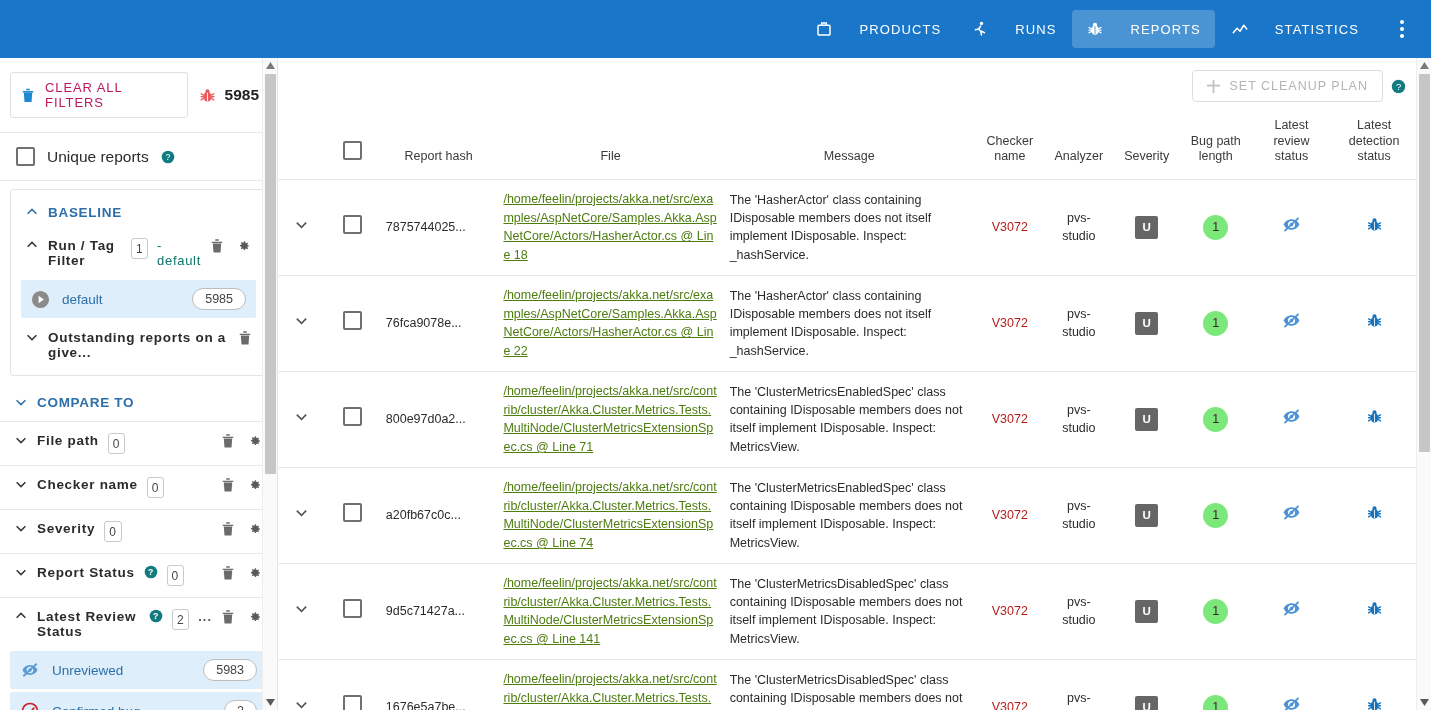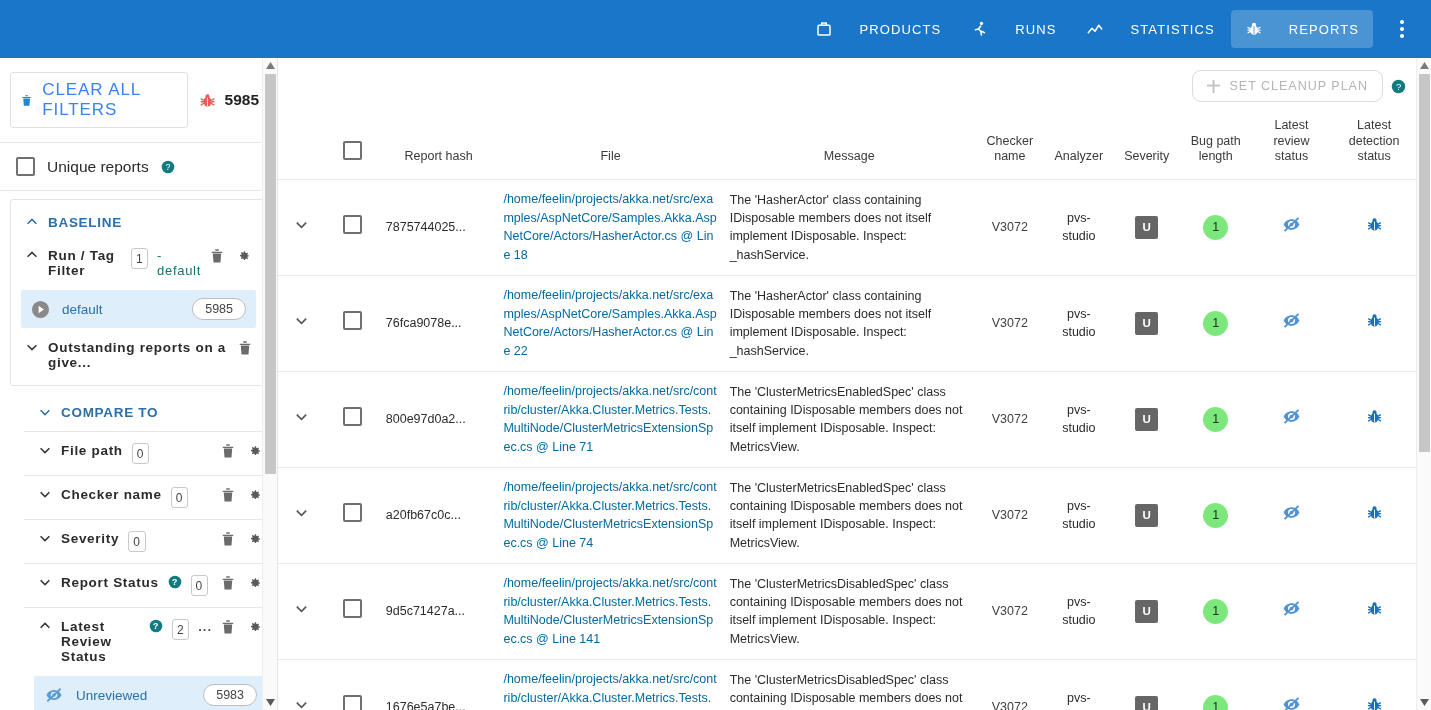--- a/index.html
+++ b/index.html
@@ -47,35 +47,35 @@
     border-right: 1px solid #e4e4e4; overflow: hidden;
   }
   .sb-top {
     display: flex; align-items: center; padding: 14px 14px 14px 10px; gap: 10px;
     border-bottom: 1px solid #e8e8e8;
   }
   .clear-btn {
     display: flex; align-items: center; gap: 10px; border: 1px solid #e0e0e0;
     border-radius: 3px; padding: 7px 10px; cursor: pointer; background: #fff;
   }
-  .clear-btn .lbl { color: #3b82f6; font-size: 17px; letter-spacing: .9px; }
+  .clear-btn .lbl { color: #be185d; font-size: 13px; letter-spacing: .9px; }
   .bugcount { display: flex; align-items: center; gap: 8px; margin-left: auto; margin-right: 4px; }
   .bugcount .num { font-size: 15.5px; font-weight: bold; color: #222; }
 
   .sb-unique {
     display: flex; align-items: center; gap: 12px; padding: 14px 16px;
     border-bottom: 1px solid #e8e8e8;
   }
   .cbx {
     width: 19px; height: 19px; border: 2px solid #707070; border-radius: 2px;
     background: #fff; flex: 0 0 19px; cursor: pointer;
   }
   .sb-unique .lbl { font-size: 15.5px; color: #2b2b2b; }
 
-  .sb-group { border-bottom: 1px solid #e8e8e8; padding: 6px 0; margin-left: 24px; }
+  .sb-group { border-bottom: 1px solid #e8e8e8; padding: 6px 0; }
   .sb-group.boxed { margin: 8px 10px; border: 1px solid #e4e4e4; border-radius: 3px; padding: 6px 0; }
   .grp-head {
     display: flex; align-items: flex-start; gap: 9px; padding: 9px 14px;
     cursor: pointer; font-size: 13.5px; letter-spacing: .7px;
   }
   .grp-head.section { color: #2d6fa8; font-weight: bold; }
   .grp-head.sub { color: #2b2b2b; font-weight: bold; font-size: 13.5px; }
   .chev { width: 14px; height: 14px; flex: 0 0 14px; }
   .cnt-box {
     border: 1px solid #c9c9c9; border-radius: 3px; min-width: 17px;
@@ -104,38 +104,38 @@
   .sbar .arw { height: 15px; display: flex; align-items: center; justify-content: center; }
   .sbar .thumb { position: absolute; left: 2px; width: 11px; background: #c6c6c6; border-radius: 1px; }
   .sbar .arw.bot { position: absolute; bottom: 0; left: 0; right: 0; }
 
   
   .main { flex: 1; position: relative; overflow: hidden; background: #fff; }
   .main-inner { position: absolute; inset: 0 15px 0 0; overflow: hidden; }
   .toolbar { display: flex; justify-content: flex-end; align-items: center; gap: 8px; padding: 12px 10px 8px 0; }
   .cleanup-btn {
     display: flex; align-items: center; gap: 9px; border: 1px solid #dcdcdc;
-    border-radius: 9px; padding: 8px 14px; background: #fff; color: #b4b4b4;
+    border-radius: 4px; padding: 8px 14px; background: #fff; color: #b4b4b4;
     font-size: 12.5px; letter-spacing: 1px; cursor: default;
   }
 
   table { width: 100%; border-collapse: collapse; table-layout: fixed; }
   thead th {
     font-weight: normal; font-size: 12.5px; color: #3a3a3a; text-align: center;
     padding: 8px 6px 14px; vertical-align: bottom; line-height: 1.25;
   }
   thead th.c { text-align: center; }
   tbody td {
     border-top: 1px solid #e9e9e9; padding: 10px 6px; font-size: 12.5px;
     color: #2b2b2b; vertical-align: middle; line-height: 1.45;
   }
   tbody td.c { text-align: center; }
-  .flink { color: #0369a1; word-break: break-all; line-height: 1.5; cursor: pointer; }
+  .flink { color: #4d7c0f; text-decoration: underline; word-break: break-all; line-height: 1.5; cursor: pointer; }
   .chash { color: #2b2b2b; white-space: nowrap; }
-  .clink { color: #404040; cursor: pointer; margin-top: 12px; }
+  .clink { color: #b91c1c; cursor: pointer; margin-top: 12px; }
   .ana { color: #2b2b2b; line-height: 1.3; }
   .msg { color: #2b2b2b; }
   .sev {
     display: inline-flex; align-items: center; justify-content: center;
     width: 23px; height: 23px; border-radius: 2px; color: #fff;
     font-size: 11.5px; font-weight: bold;
   }
   .bpl {
     display: inline-flex; align-items: center; justify-content: center;
     width: 25px; height: 25px; border-radius: 50%; background: #7ce87c;
@@ -156,42 +156,42 @@
           <path d="M9 7V4h6v3"></path>
       </svg>
       <span>PRODUCTS</span>
     </div>
     <div class="nav-item">
       <svg class="nav-ico" viewBox="0 0 24 24" fill="none" stroke="#fff" stroke-width="2" stroke-linecap="round">
         <circle cx="14" cy="4.5" r="2.2" fill="#fff" stroke="none"></circle>
         <path d="M13 8l-3 4 3 3 1 5M10 12l-4 1M14 15l4 2"></path>
       </svg>
       <span>RUNS</span>
-    </div>
-    <div class="nav-item">
-      <svg class="nav-ico" viewBox="0 0 24 24" fill="none" stroke="#fff" stroke-width="2" stroke-linecap="round" stroke-linejoin="round">
-        <path d="M3 17l5-6 4 4 5-8 4 5"></path>
-      </svg>
-      <span>STATISTICS</span>
     </div>
     <div class="nav-item active">
       <svg class="nav-ico" viewBox="0 0 24 24">
         <ellipse cx="12" cy="13.5" rx="5" ry="6.5" fill="#fff"></ellipse>
         <circle cx="12" cy="6.5" r="2.8" fill="#fff"></circle>
         <g stroke="#fff" stroke-width="1.8" stroke-linecap="round">
           <line x1="4" y1="10" x2="7" y2="11.5"></line>
             <line x1="20" y1="10" x2="17" y2="11.5"></line>
           <line x1="4" y1="17" x2="7" y2="15.5"></line>
             <line x1="20" y1="17" x2="17" y2="15.5"></line>
           <line x1="4" y1="13.5" x2="7" y2="13.5"></line>
             <line x1="20" y1="13.5" x2="17" y2="13.5"></line>
         </g>
         <line x1="12" y1="8" x2="12" y2="19" stroke="#3e8ccf" stroke-width="1.1"></line>
       </svg>
       <span>REPORTS</span>
+    </div>
+    <div class="nav-item">
+      <svg class="nav-ico" viewBox="0 0 24 24" fill="none" stroke="#fff" stroke-width="2" stroke-linecap="round" stroke-linejoin="round">
+        <path d="M3 17l5-6 4 4 5-8 4 5"></path>
+      </svg>
+      <span>STATISTICS</span>
     </div>
     <div class="kebab">
       <i></i>
         <i></i>
         <i></i>
     </div>
   </div>
 </div>
 
 <div class="body">

